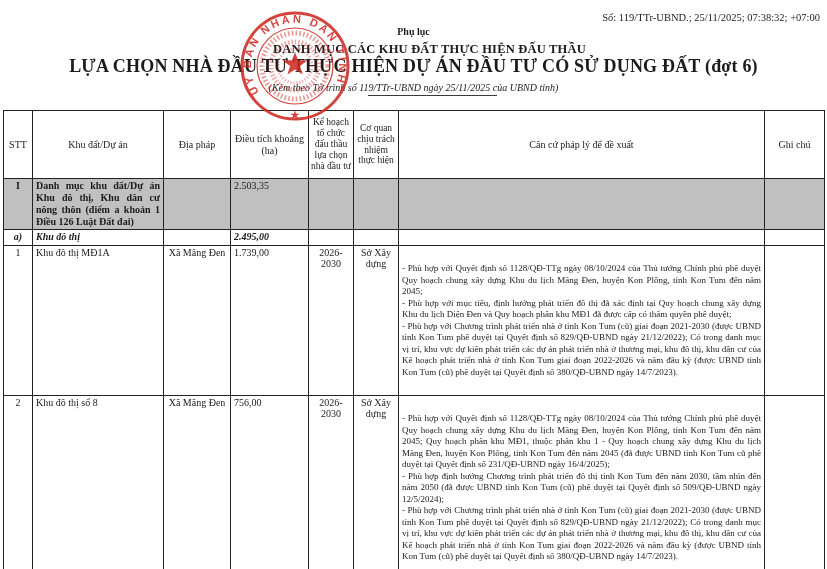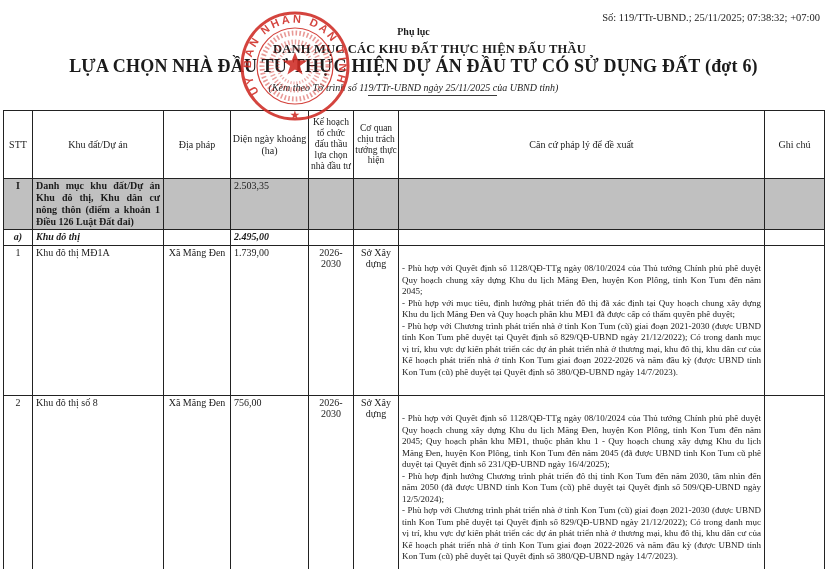--- a/index.html
+++ b/index.html
@@ -79,23 +79,23 @@
       <col style="width:45px">
         <col style="width:45px">
         <col style="width:366px">
         <col style="width:60px">
     </colgroup>
     <thead>
       <tr style="height:68px">
         <th>STT</th>
         <th>Khu đất/Dự án</th>
         <th>Địa pháp</th>
-        <th>Diện ngày khoảng (ha)</th>
+        <th>Điều tích khoảng (ha)</th>
         <th class="small-head">Kế hoạch tổ chức đấu thầu lựa chọn nhà đầu tư</th>
-        <th class="small-head">Cơ quan chịu trách tướng thực hiện</th>
+        <th class="small-head">Cơ quan chịu trách nhiệm thực hiện</th>
         <th>Căn cứ pháp lý để đề xuất</th>
         <th>Ghi chú</th>
       </tr>
     </thead>
     <tbody>
       <tr class="row-section" style="height:44px">
         <td class="c-center">I</td>
         <td class="name-cell">Danh mục khu đất/Dự án Khu đô thị, Khu dân cư nông thôn (điểm a khoản 1 Điều 126 Luật Đất đai)</td>
         <td></td>
         <td class="c-right" style="font-weight:normal">2.503,35</td>
@@ -116,21 +116,21 @@
       </tr>
       <tr style="height:124px">
         <td class="c-center">1</td>
         <td>Khu đô thị MĐ1A</td>
         <td class="c-center">Xã Măng Đen</td>
         <td class="c-right">1.739,00</td>
         <td class="c-center">2026-2030</td>
         <td class="c-center">Sở Xây dựng</td>
         <td class="legal">
           <p>- Phù hợp với Quyết định số 1128/QĐ-TTg ngày 08/10/2024 của Thủ tướng Chính phủ phê duyệt Quy hoạch chung xây dựng Khu du lịch Măng Đen, huyện Kon Plông, tỉnh Kon Tum đến năm 2045;</p>
-          <p>- Phù hợp với mục tiêu, định hướng phát triển đô thị đã xác định tại Quy hoạch chung xây dựng Khu du lịch Măng Đen và Quy hoạch phân khu MĐ1 đã được cấp có thẩm quyền phê duyệt;</p>
+          <p>- Phù hợp với mục tiêu, định hướng phát triển đô thị đã xác định tại Quy hoạch chung xây dựng Khu du lịch Diện Đen và Quy hoạch phân khu MĐ1 đã được cấp có thẩm quyền phê duyệt;</p>
           <p>- Phù hợp với Chương trình phát triển nhà ở tỉnh Kon Tum (cũ) giai đoạn 2021-2030 (được UBND tỉnh Kon Tum phê duyệt tại Quyết định số 829/QĐ-UBND ngày 21/12/2022); Có trong danh mục vị trí, khu vực dự kiến phát triển các dự án phát triển nhà ở thương mại, khu đô thị, khu dân cư của Kế hoạch phát triển nhà ở tỉnh Kon Tum giai đoạn 2022-2026 và năm đầu kỳ (được UBND tỉnh Kon Tum (cũ) phê duyệt tại Quyết định số 380/QĐ-UBND ngày 14/7/2023).</p>
         </td>
         <td></td>
       </tr>
       <tr style="height:166px">
         <td class="c-center">2</td>
         <td>Khu đô thị số 8</td>
         <td class="c-center">Xã Măng Đen</td>
         <td class="c-right">756,00</td>
         <td class="c-center">2026-2030</td>

